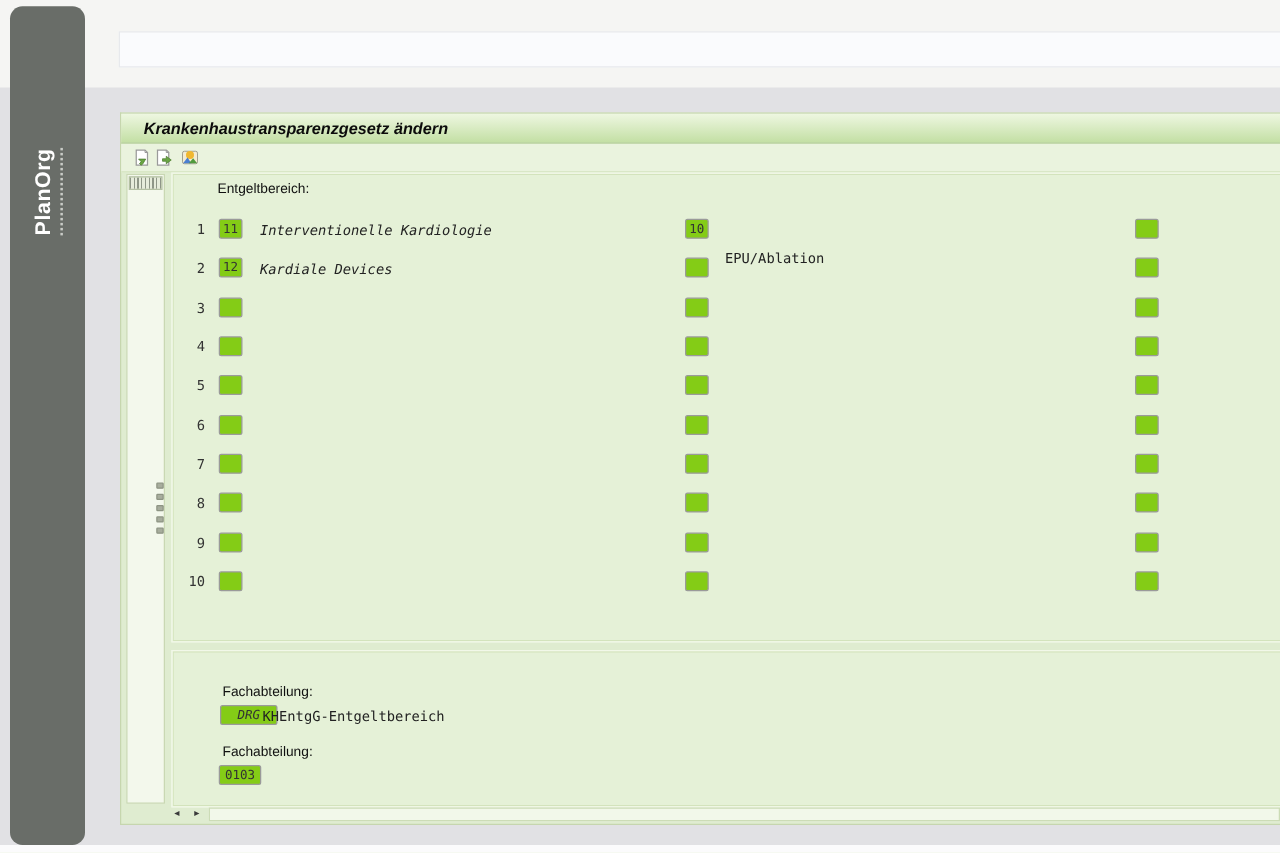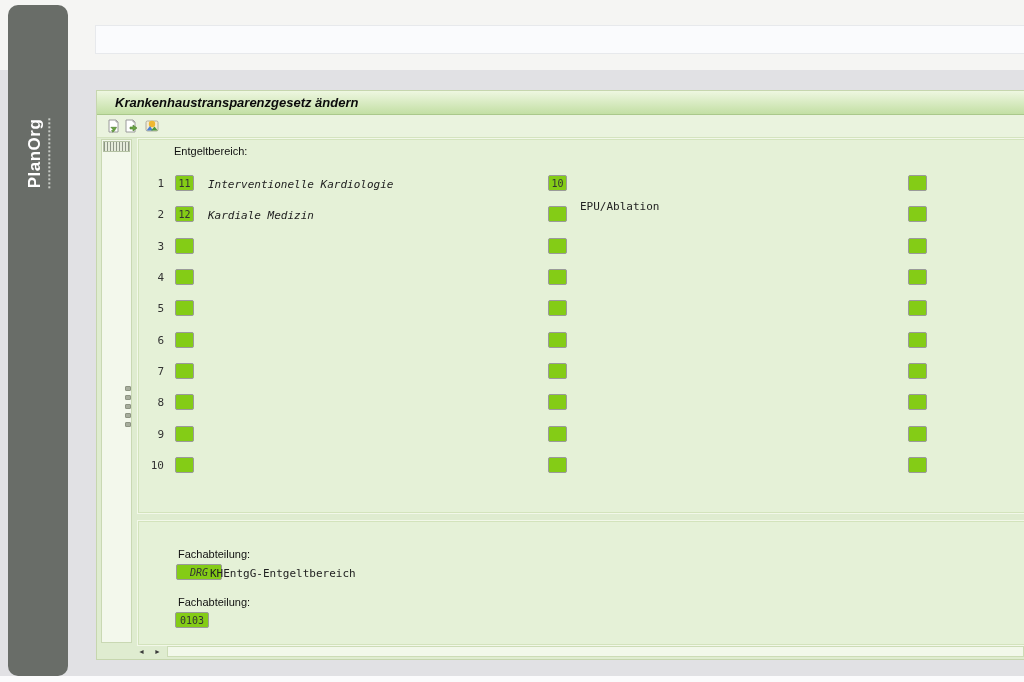--- a/index.html
+++ b/index.html
@@ -137,21 +137,21 @@
         <input class="code-input c1" value="11" style="">
         <span class="mono t1">Interventionelle Kardiologie</span>
         <input class="code-input c2" value="10" style="">
         <span class="mono t2">EPU/Ablation</span>
         <input class="code-input c3" value="" style="">
       </div>
 
       <div class="lg-row" style="top:67px">
         <span class="rownum">2</span>
         <input class="code-input c1" value="12" style="">
-        <span class="mono t1">Kardiale Medizin</span>
+        <span class="mono t1">Kardiale Devices</span>
         <input class="code-input c2" value="" style="">
         <span class="mono t2"></span>
         <input class="code-input c3" value="" style="">
       </div>
 
       <div class="lg-row" style="top:99px">
         <span class="rownum">3</span>
         <input class="code-input c1" value="" style="">
         <span class="mono t1"></span>
         <input class="code-input c2" value="" style="">

